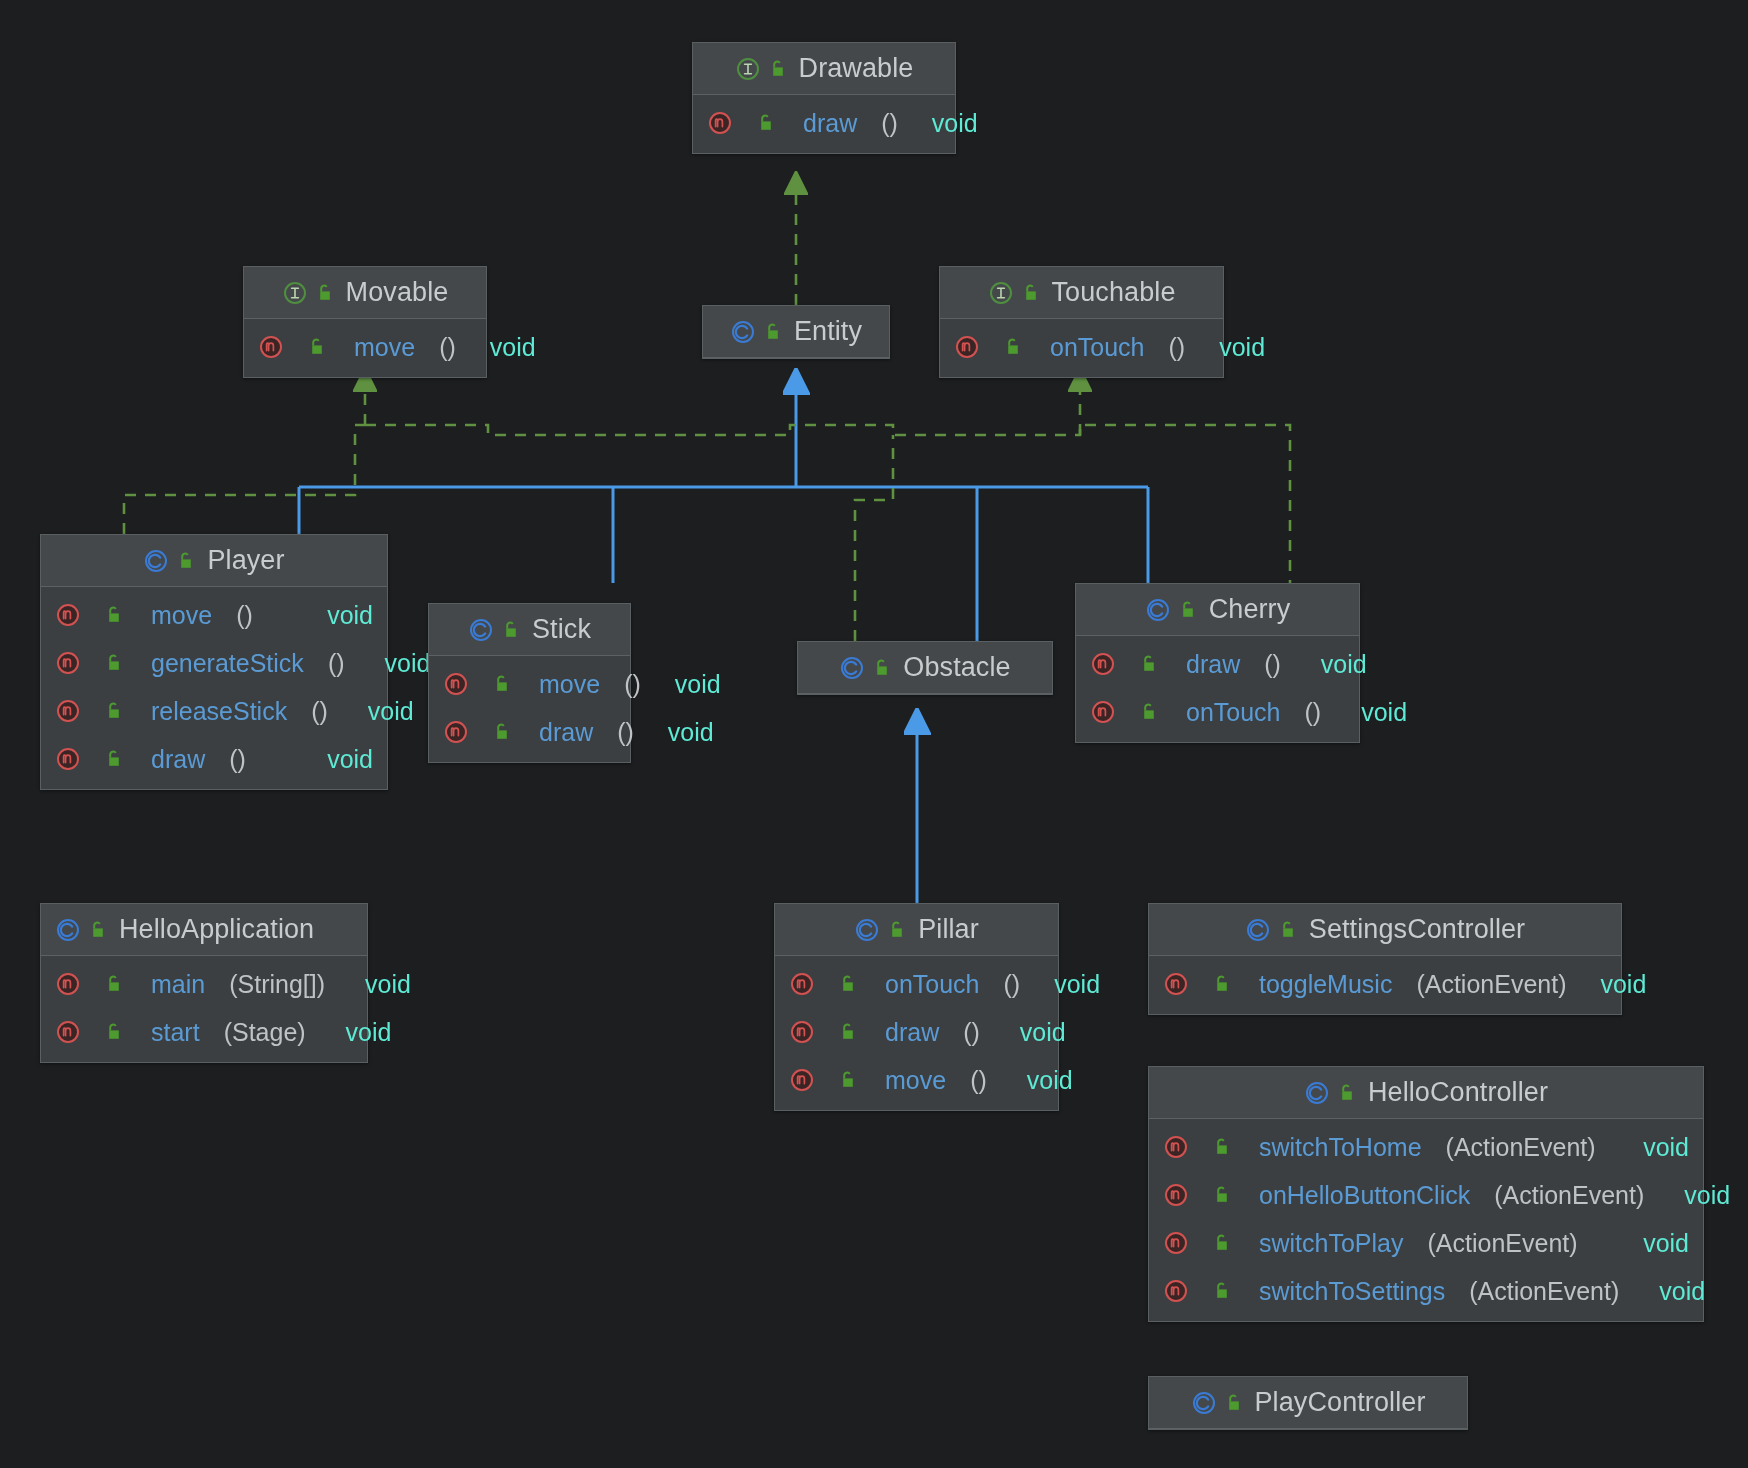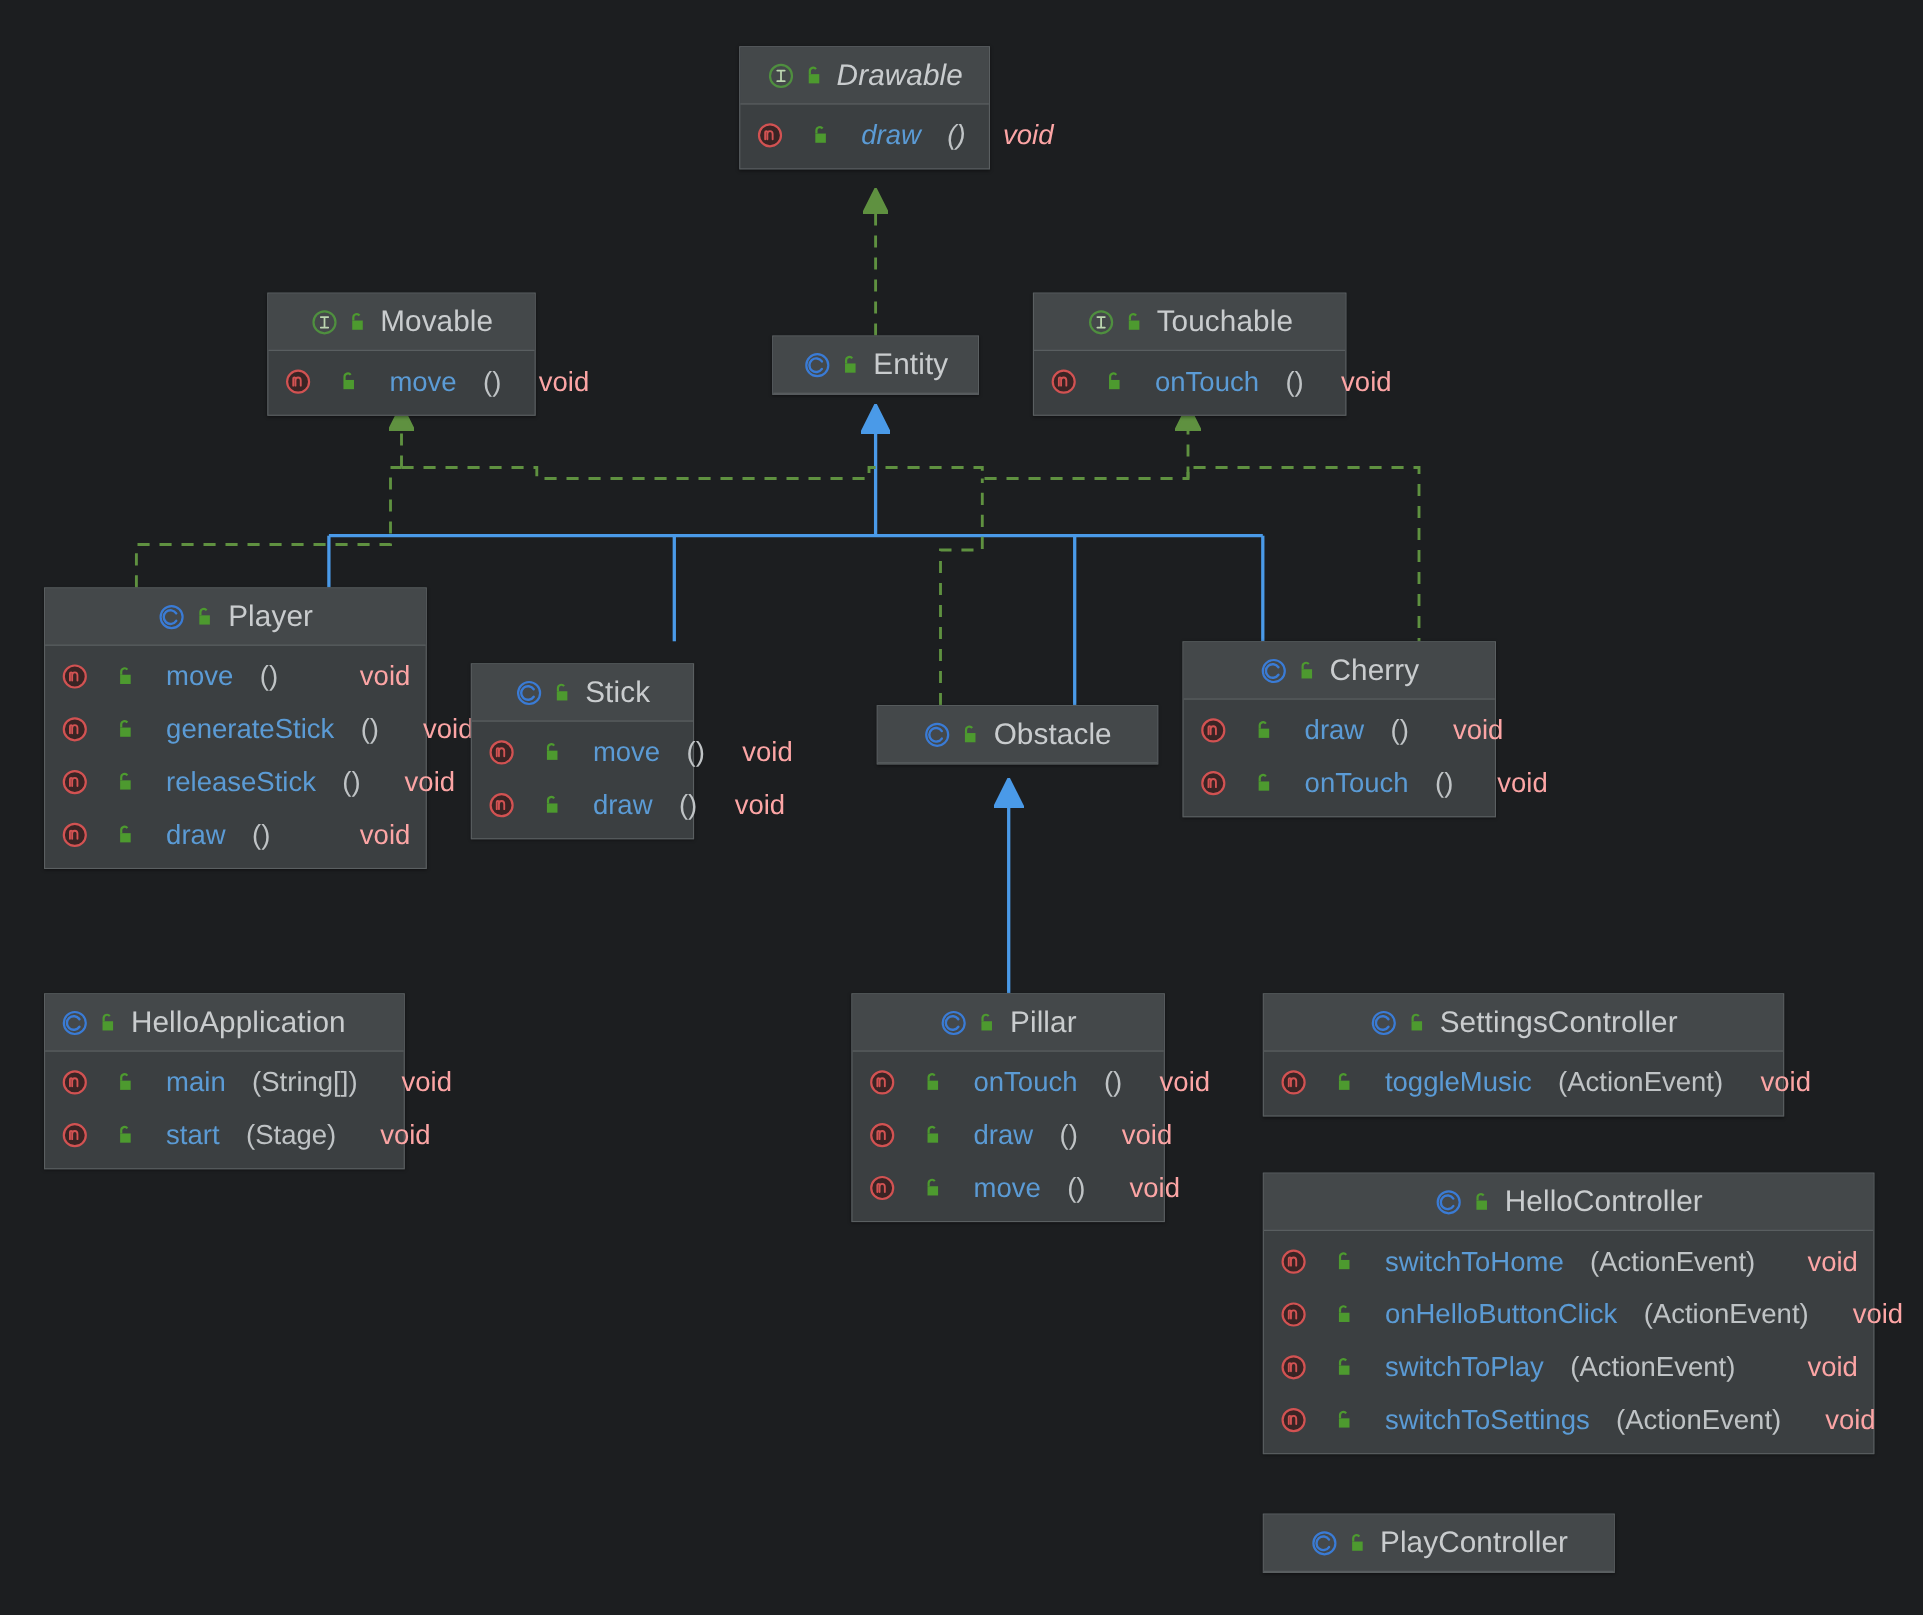--- a/index.html
+++ b/index.html
@@ -65,21 +65,21 @@
   }
   .m-name {
     color: #5b9bd5;
     font-size: 25px;
   }
   .m-params {
     color: #bfc3c5;
     font-size: 25px;
   }
   .m-ret {
-    color: #fca5a5;
+    color: #5eead4;
     font-size: 25px;
     margin-left: auto;
     padding-left: 16px;
   }
   .m-ret.tight { margin-left: 10px; padding-left: 0; }
 
   
   .icn { flex: 0 0 auto; display: inline-block; line-height: 0; }
   .lock { flex: 0 0 auto; display: inline-block; line-height: 0; margin-right: 4px;}
 </style>
@@ -129,21 +129,21 @@
     <g>
       <path d="M 855 641 L 855 500 L 893 500 L 893 435" stroke="#5f9140" stroke-width="2.6" stroke-dasharray="11 9" fill="none"></path>
       <path d="M 1080 435 L 1080 372" stroke="#5f9140" stroke-width="2.6" stroke-dasharray="11 9" fill="none" marker-end="url(#arrGreen)"></path>
     </g>
 
     <g>
       <path d="M 917 903 L 917 712" stroke="#4a9ae8" stroke-width="3" fill="none" marker-end="url(#arrBlue)"></path>
     </g>
   </svg>
 
-<div class="uml-node" style="left: 672px; top: 42px; width: 228px; font-style: italic;">
+<div class="uml-node" style="left: 692px; top: 42px; width: 264px;">
       <div class="uml-header center">
         <span class="icn">
     <svg width="26" height="26" viewBox="0 0 26 26">
       <circle cx="13" cy="13" r="10" fill="none" stroke="#4f8f3f" stroke-width="2"></circle>
       <path d="M9.6 8.2 h6.8 M13 8.2 v9.6 M9.6 17.8 h6.8" fill="none" stroke="#bcd6b0" stroke-width="1.6" stroke-linecap="round"></path>
     </svg></span>
         <span class="lock">
     <svg width="18" height="20" viewBox="0 0 18 20">
       <path d="M5.2 8.4 V5.6 a3.1 3.1 0 0 1 5.6 -1.8" fill="none" stroke="#4d9a2f" stroke-width="2"></path>
       <rect x="4.2" y="8.4" width="9.6" height="8.4" fill="#4d9a2f"></rect>

